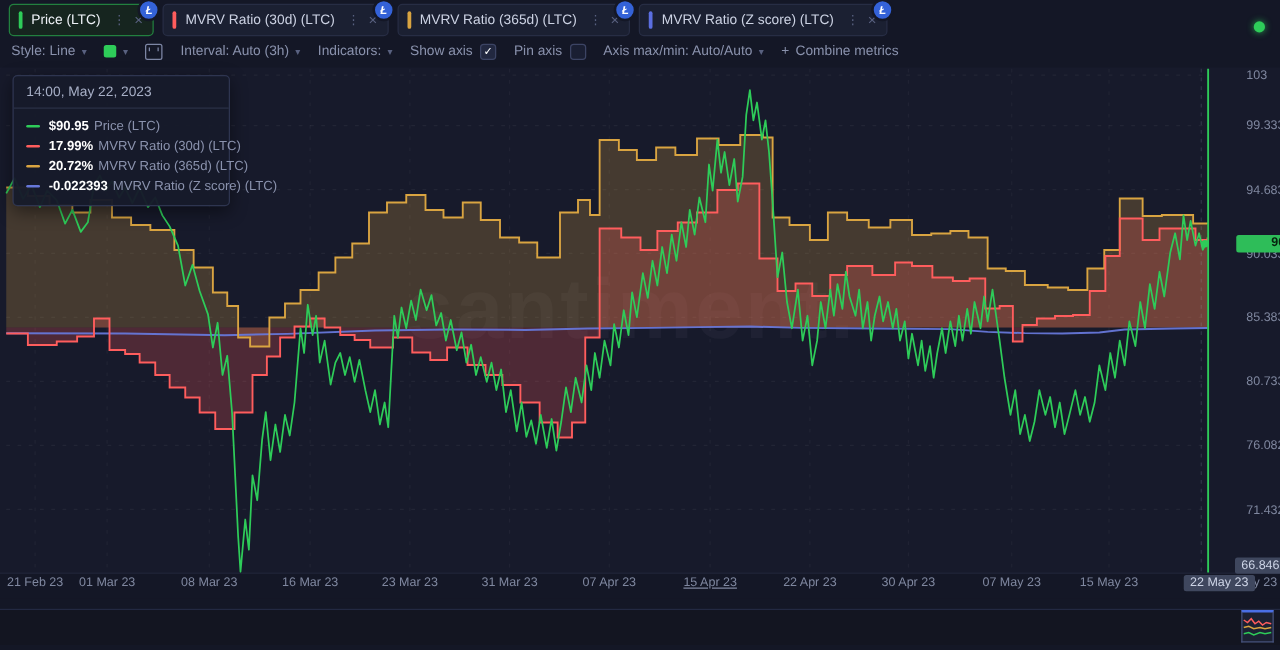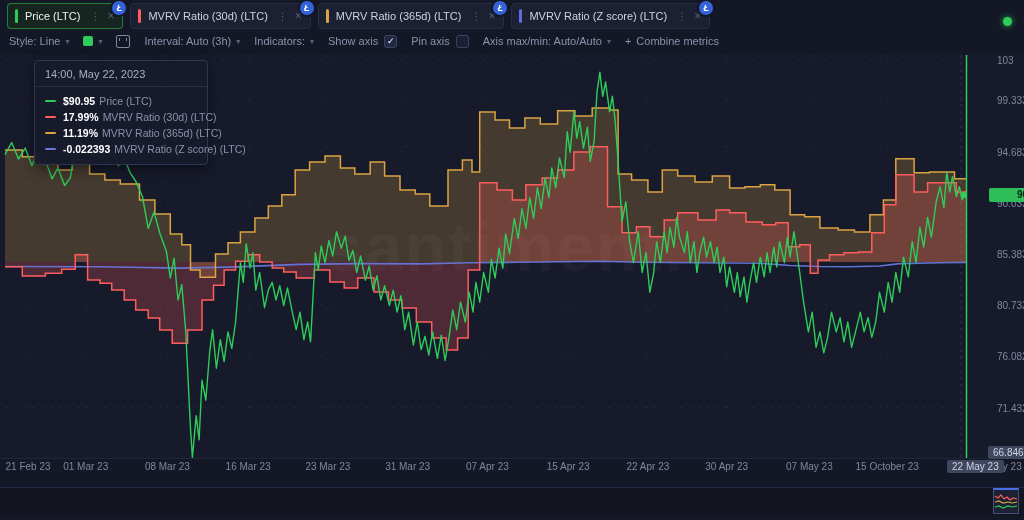--- a/index.html
+++ b/index.html
@@ -40,21 +40,21 @@
   .ylab{position:absolute;left:997px;font-size:10px;color:#7f879f;}
   .xlab{position:absolute;top:461px;font-size:10px;color:#7f879f;transform:translateX(-50%);white-space:nowrap;}
   .xlab.under{transform:none;z-index:0;}
   .badge-last{position:absolute;left:989px;width:33px;height:14px;background:#2ebd59;color:#07240f;
               font-size:10px;font-weight:bold;text-align:center;line-height:14px;border-radius:2px;padding-left:24px;}
   .badge-gray{position:absolute;background:#3f475e;color:#cdd4e6;font-size:10px;border-radius:2px;
               padding:1px 5px;z-index:2;}
   .xaxis-strip{position:absolute;left:0;top:458px;width:1024px;height:20px;background:#141726;border-top:1px solid #20263a;}
   
   .tooltip{position:absolute;left:10px;top:60px;width:172px;background:rgba(23,27,42,.97);
-           border:1px solid #2e3550;border-radius:4px;box-shadow:0 4px 14px rgba(0,0,0,.45);z-index:5;margin-left:24px;}
+           border:1px solid #2e3550;border-radius:4px;box-shadow:0 4px 14px rgba(0,0,0,.45);z-index:5;}
   .tooltip .tt-head{font-size:11px;color:#a7afc6;padding:7px 10px 6px;border-bottom:1px solid #2a3046;}
   .tooltip .tt-rows{padding:6px 0 7px;}
   .tt-row{display:flex;align-items:center;padding:2px 10px;font-size:10.5px;text-align:center;}
   .tt-dash{width:11px;height:2px;border-radius:1px;margin-right:7px;flex:none;}
   .tt-val{color:#fff;font-weight:bold;margin-right:4px;white-space:nowrap;}
   .tt-lab{color:#8a92ad;white-space:nowrap;}
   
   .minimap{position:absolute;left:0;top:487px;width:1024px;height:28px;background:#131521;border-top:1px solid #232942;}
   .mm-handle{position:absolute;left:993px;top:488px;width:26px;height:26px;background:#1c2133;
              border:1px solid #44507a;border-top:2px solid #4a6fe5;box-sizing:border-box;z-index:3;}
@@ -187,25 +187,25 @@
       <div class="ylab" style="top: 402.515px;">71.432</div>
     </div>
   <div id="xlabels">
       <div class="xlab" style="left: 28.064px;">21 Feb 23</div>
       <div class="xlab" style="left: 85.724px;">01 Mar 23</div>
       <div class="xlab" style="left: 167.409px;">08 Mar 23</div>
       <div class="xlab" style="left: 248.133px;">16 Mar 23</div>
       <div class="xlab" style="left: 327.896px;">23 Mar 23</div>
       <div class="xlab" style="left: 407.659px;">31 Mar 23</div>
       <div class="xlab" style="left: 487.422px;">07 Apr 23</div>
-      <div class="xlab" style="left: 568.146px;">15 Apr 23</div>
+      <div class="xlab" style="left: 568.146px; text-decoration: underline;">15 Apr 23</div>
       <div class="xlab" style="left: 647.909px;">22 Apr 23</div>
       <div class="xlab" style="left: 726.711px;">30 Apr 23</div>
       <div class="xlab" style="left: 809.357px; text-align: center;">07 May 23</div>
-      <div class="xlab" style="left: 887.198px;">15 October 23</div>
+      <div class="xlab" style="left: 887.198px;">15 May 23</div>
       <div class="xlab under" style="left: 975px;">22 May 23</div>
     </div>
   <div class="badge-last" id="lastBadge" style="top: 187.964px;">90.74</div>
   <div class="badge-gray" id="chY" style="left:988px;top:446px;">66.846</div>
   <div class="badge-gray" id="chX" style="left:947px;top:460px;">22 May 23</div>
 
   <div class="tooltip">
     <div class="tt-head">14:00, May 22, 2023</div>
     <div class="tt-rows" id="ttrows">
         <div class="tt-row">
@@ -213,21 +213,21 @@
           <span class="tt-val">$90.95</span>
           <span class="tt-lab">Price (LTC)</span>
         </div>
         <div class="tt-row">
           <span class="tt-dash" style="background: rgb(255, 93, 93);"></span>
           <span class="tt-val">17.99%</span>
           <span class="tt-lab">MVRV Ratio (30d) (LTC)</span>
         </div>
         <div class="tt-row">
           <span class="tt-dash" style="background: rgb(217, 164, 65);"></span>
-          <span class="tt-val">11.19%</span>
+          <span class="tt-val">20.72%</span>
           <span class="tt-lab">MVRV Ratio (365d) (LTC)</span>
         </div>
         <div class="tt-row">
           <span class="tt-dash" style="background: rgb(102, 119, 217);"></span>
           <span class="tt-val">-0.022393</span>
           <span class="tt-lab">MVRV Ratio (Z score) (LTC)</span>
         </div>
       </div>
   </div>
 

